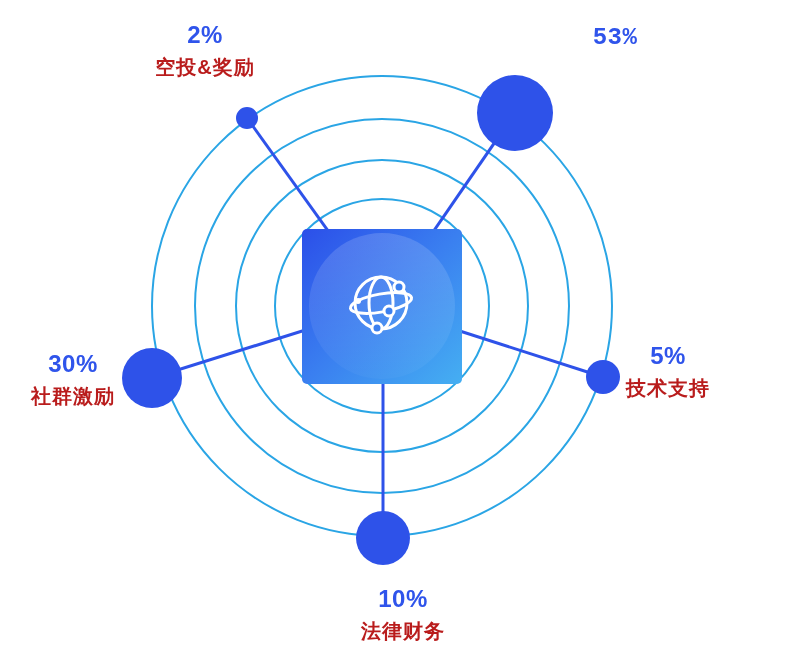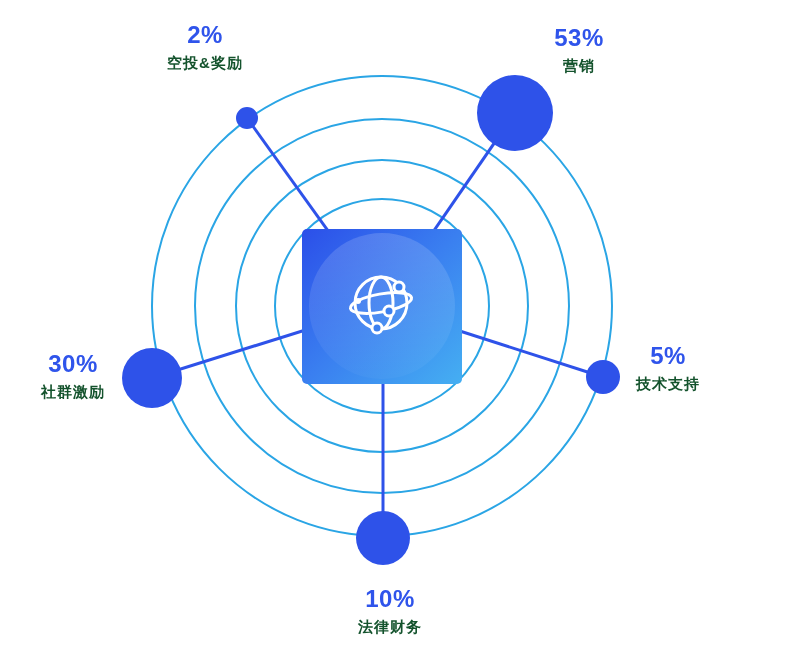--- a/index.html
+++ b/index.html
@@ -28,30 +28,30 @@
   }
   .node-label .pct {
     font-size: 24px;
     font-weight: bold;
     color: #2F54EB;
     line-height: 1.05;
     letter-spacing: 0.5px;
   }
   .node-label .name {
     margin-top: 7px;
-    font-size: 15px;
+    font-size: 20px;
     font-weight: 600;
-    color: #14532d;
+    color: #b91c1c;
     letter-spacing: 1px;
   }
   .lbl-airdrop   { left: 130px; top: 22px;  }
-  .lbl-marketing { left: 504px; top: 25px;  }
+  .lbl-marketing { left: 540px; top: 25px; font-family: Liberation Mono, monospace;  }
   .lbl-community { left: -2px;  top: 351px; }
   .lbl-legal     { left: 593px; top: 343px; }
-  .lbl-tech      { left: 315px; top: 586px; }
+  .lbl-tech      { left: 328px; top: 586px; }
 </style>
 </head>
 <body>
 
 <div class="stage">
 
   <svg class="chart-svg" width="810" height="660" viewBox="0 0 810 660">
     <defs>
       <linearGradient id="sqGrad" x1="0" y1="0" x2="1" y2="1">
         <stop offset="0" stop-color="#2B4FE9"></stop>
@@ -107,21 +107,20 @@
     </g>
   </svg>
 
   <div class="node-label lbl-airdrop">
     <div class="pct">2%</div>
     <div class="name">空投&amp;奖励</div>
   </div>
 
   <div class="node-label lbl-marketing">
     <div class="pct">53%</div>
-    <div class="name">营销</div>
   </div>
 
   <div class="node-label lbl-community">
     <div class="pct">30%</div>
     <div class="name">社群激励</div>
   </div>
 
   <div class="node-label lbl-legal">
     <div class="pct">5%</div>
     <div class="name">技术支持</div>

